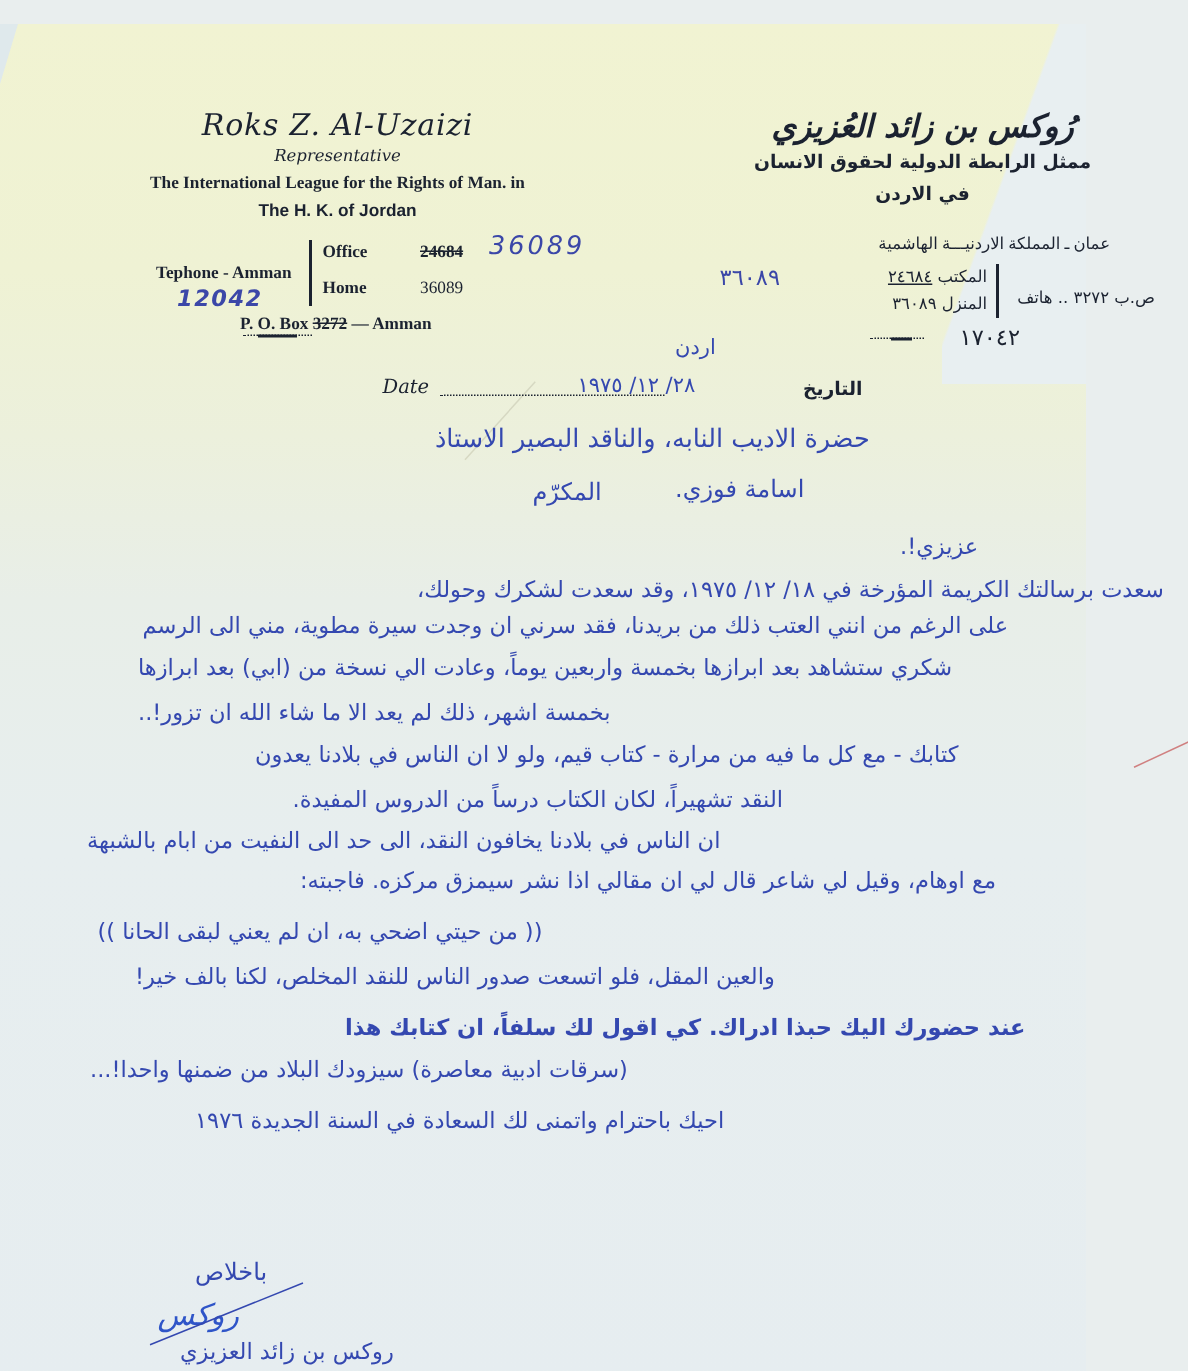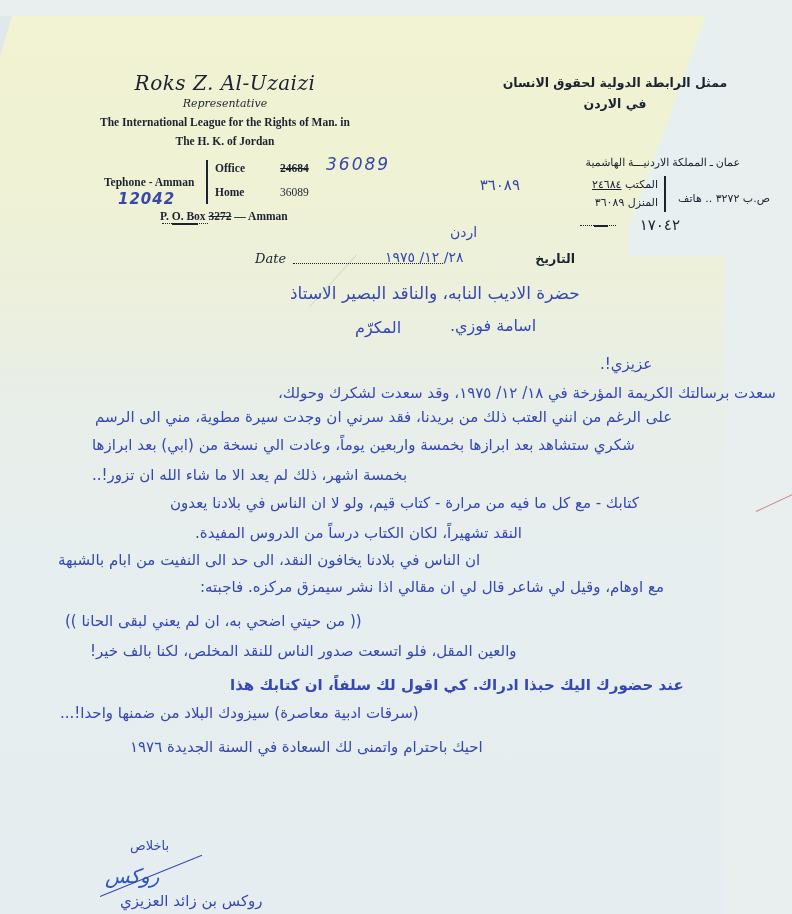--- a/index.html
+++ b/index.html
@@ -17,21 +17,21 @@
       border-top: 40px solid #dfe9ec; border-right: 12px solid transparent;
     }
     .corner-fold-right {
       position: absolute; right: 0; top: 0; width: 96px; height: 240px;
       background: linear-gradient(110deg, transparent 0%, transparent 42%, #e8eff1 43%, #e8eff1 100%);
     }
     .lh-left { position: absolute; left: 60px; top: 55px; width: 330px; text-align: center; color: #1b2230; }
     .lh-name { font-family: "DejaVu Serif", serif; font-style: italic; font-size: 20px; letter-spacing: 0.5px; }
     .lh-title { font-family: "DejaVu Serif", serif; font-style: italic; font-size: 11px; margin-top: 2px; }
     .lh-org { font-family: "Liberation Serif", serif; font-weight: bold; font-size: 11.5px; margin-top: 6px; }
-    .lh-country { font-family: Liberation Serif, serif; font-weight: bold; font-size: 11.5px; margin-top: 7px; }
+    .lh-country { font-family: Liberation Sans, sans-serif; font-weight: bold; font-size: 11.5px; margin-top: 7px; }
     .phone-block { position: absolute; left: 100px; top: 140px; width: 280px; height: 70px; color: #1b2230; font-family: "Liberation Serif", serif; font-weight: bold; font-size: 11.5px; }
     .phone-label { position: absolute; left: 4px; top: 20px; }
     .brace { position: absolute; left: 106px; top: 4px; width: 2px; height: 44px; background: #1b2230; }
     .office-label { position: absolute; left: 115px; top: 6px; }
     .office-old { position: absolute; left: 180px; top: 6px; text-decoration: line-through; }
     .office-new { position: absolute; left: 226px; top: -2px; font-family: "DejaVu Sans", sans-serif; font-weight: normal; font-style: italic; font-size: 17px; color: #3b47a8; letter-spacing: 2px; }
     .home-label { position: absolute; left: 115px; top: 30px; }
     .home-num { position: absolute; left: 180px; top: 30px; font-weight: normal; }
     .phone-hand { position: absolute; left: 18px; top: 34px; font-family: "DejaVu Sans", sans-serif; font-style: italic; font-size: 15px; color: #3b47a8; letter-spacing: 1px; }
     .pobox { position: absolute; left: 18px; top: 54px; white-space: nowrap; margin-left: 42px; }
@@ -74,21 +74,21 @@
     .b4 { left: 92px; top: 450px; }
     .b5 { left: 170px; top: 478px; }
     .b6 { left: 195px; top: 508px; }
     .b7 { left: 58px; top: 535px; }
     .b8 { left: 200px; top: 562px; }
     .b9 { left: 65px; top: 596px; }
     .b10 { left: 90px; top: 626px; }
     .b11 { left: 230px; top: 660px; font-weight: bold; }
     .b12 { left: 60px; top: 688px; }
     .b13 { left: 130px; top: 722px; text-align: center; }
-    .closing { left: 130px; top: 822px; font-size: 13px; text-align: center; }
+    .closing { left: 130px; top: 822px; font-size: 16px; text-align: center; }
     .signature { left: 105px; top: 848px; font-size: 20px; font-style: italic; color: #2f55c8; }
     .sig-stroke { position: absolute; left: 100px; top: 880px; width: 110px; height: 1px; background: #3448b0; transform: rotate(-22deg); transform-origin: left; }
     .sig-name { left: 120px; top: 876px; font-size: 15px; }
     .mark-red { position: absolute; left: 756px; top: 495px; width: 40px; height: 1px; background: #d08080; transform: rotate(-25deg); transform-origin: left; }
     .mark-line { position: absolute; left: 310px; top: 290px; width: 70px; height: 1px; background: #d6d8c2; transform: rotate(-48deg); transform-origin: left; }
   </style>
 </head>
 <body>
 
 <div class="paper">
@@ -115,20 +115,21 @@
     <span class="phone-hand">12042</span>
     <span class="pobox">
       <span>P. O. Box</span>
       <span class="old">3272</span>
       <span>— Amman</span>
     </span>
   </div>
   <div class="small-rule"></div>
 
   <div class="lh-right">
+    <div class="ar-name">رُوكس بن زائد العُزيزي</div>
     <div class="ar-org">ممثل الرابطة الدولية لحقوق الانسان</div>
     <div class="ar-country">في الاردن</div>
   </div>
   <div class="ar-city">عمان ـ المملكة الاردنيـــة الهاشمية</div>
 
   <div class="ar-phone-block">
     <span class="ar-pobox">ص.ب ٣٢٧٢ .. هاتف</span>
     <span class="ar-brace"></span>
     <span class="ar-office">
       <span>المكتب</span>

